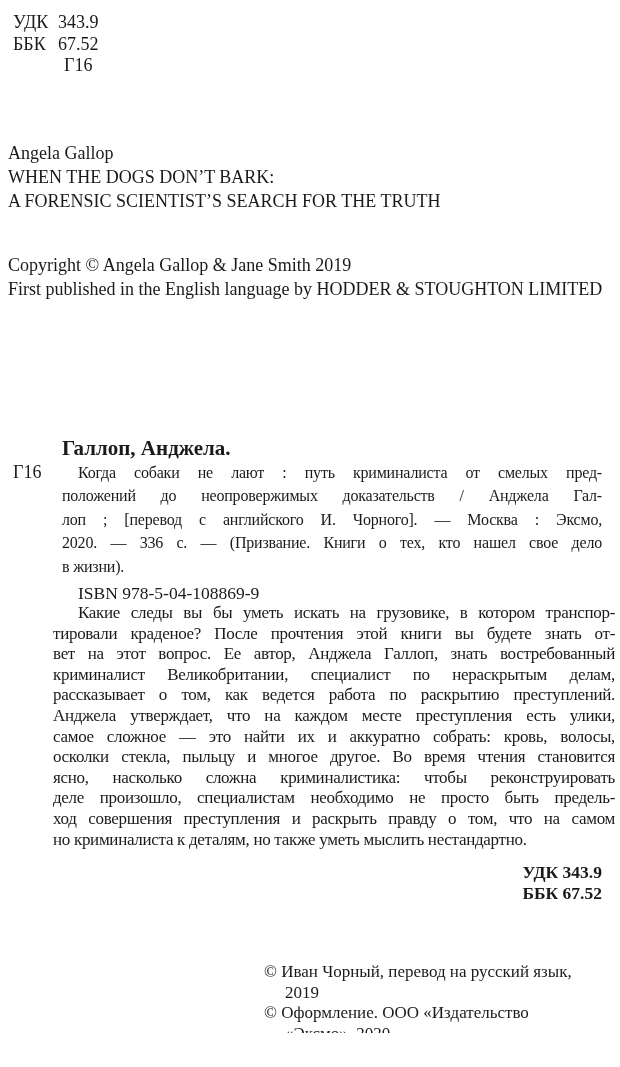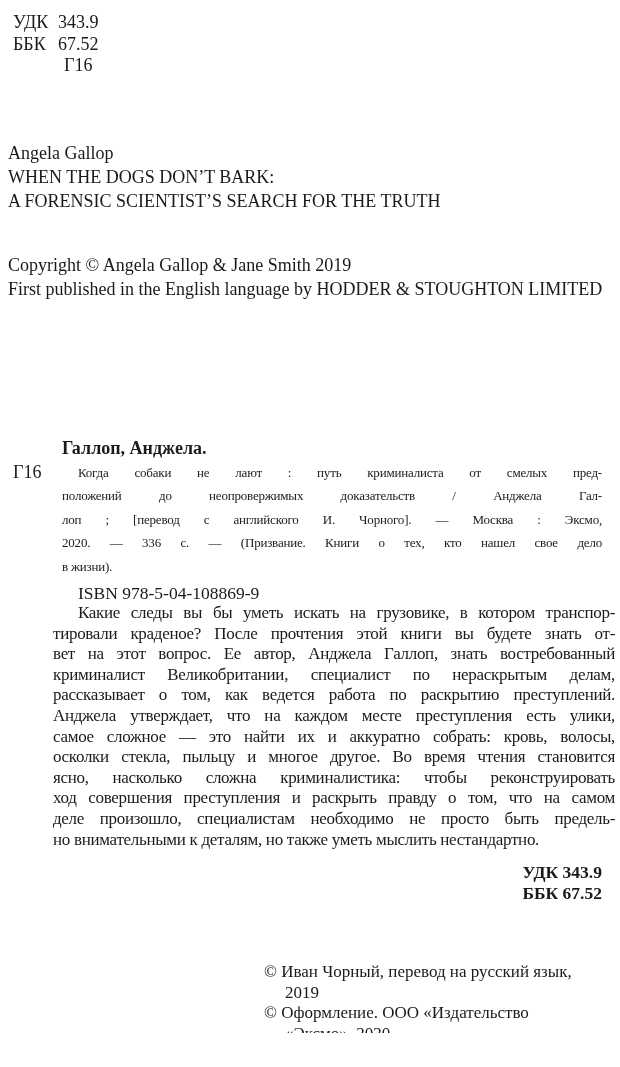--- a/index.html
+++ b/index.html
@@ -37,24 +37,24 @@
 
   
   .margin-code {
     position: absolute; left: 13px; top: 461px;
     font-size: 18px; line-height: 23.5px;
   }
   .catalog-card {
     position: absolute; left: 62px; top: 437px; width: 540px;
   }
   .catalog-heading {
-    font-weight: bold; font-size: 18px; line-height: 23.5px;
+    font-weight: bold; font-size: 21px; line-height: 23.5px;
   }
   .catalog-lines {
-    font-size: 13px; line-height: 23.5px; letter-spacing: -0.2px;
+    font-size: 16px; line-height: 23.5px; letter-spacing: -0.2px;
   }
   .jlines > div {
     white-space: nowrap;
     text-align: justify;
     text-align-last: justify;
   }
   .jlines > div:last-child { text-align-last: left; }
   .catalog-lines > div:first-child { text-indent: 16px; }
 
   .isbn-mid {
@@ -138,23 +138,23 @@
   <div class="annotation jlines">
       <div>Какие следы вы бы уметь искать на грузовике, в котором транспор-</div>
       <div>тировали краденое? После прочтения этой книги вы будете знать от-</div>
       <div>вет на этот вопрос. Ее автор, Анджела Галлоп, знать востребованный</div>
       <div>криминалист Великобритании, специалист по нераскрытым делам,</div>
       <div>рассказывает о том, как ведется работа по раскрытию преступлений.</div>
       <div>Анджела утверждает, что на каждом месте преступления есть улики,</div>
       <div>самое сложное — это найти их и аккуратно собрать: кровь, волосы,</div>
       <div>осколки стекла, пыльцу и многое другое. Во время чтения становится</div>
       <div>ясно, насколько сложна криминалистика: чтобы реконструировать</div>
+      <div>деле произошло, специалистам необходимо не просто быть предель-</div>
       <div>ход совершения преступления и раскрыть правду о том, что на самом</div>
-      <div>деле произошло, специалистам необходимо не просто быть предель-</div>
-      <div>но внимательными к деталям, но также уметь мыслить нестандартно.</div>
+      <div>но криминалиста к деталям, но также уметь мыслить нестандартно.</div>
     </div>
 
   <div class="codes-bottom">
     <div>УДК 343.9</div>
     <div>ББК 67.52</div>
   </div>
 
   <div class="footer-copyrights">
     <div class="hang">
         <div>© Иван Чорный, перевод на русский язык,</div>

